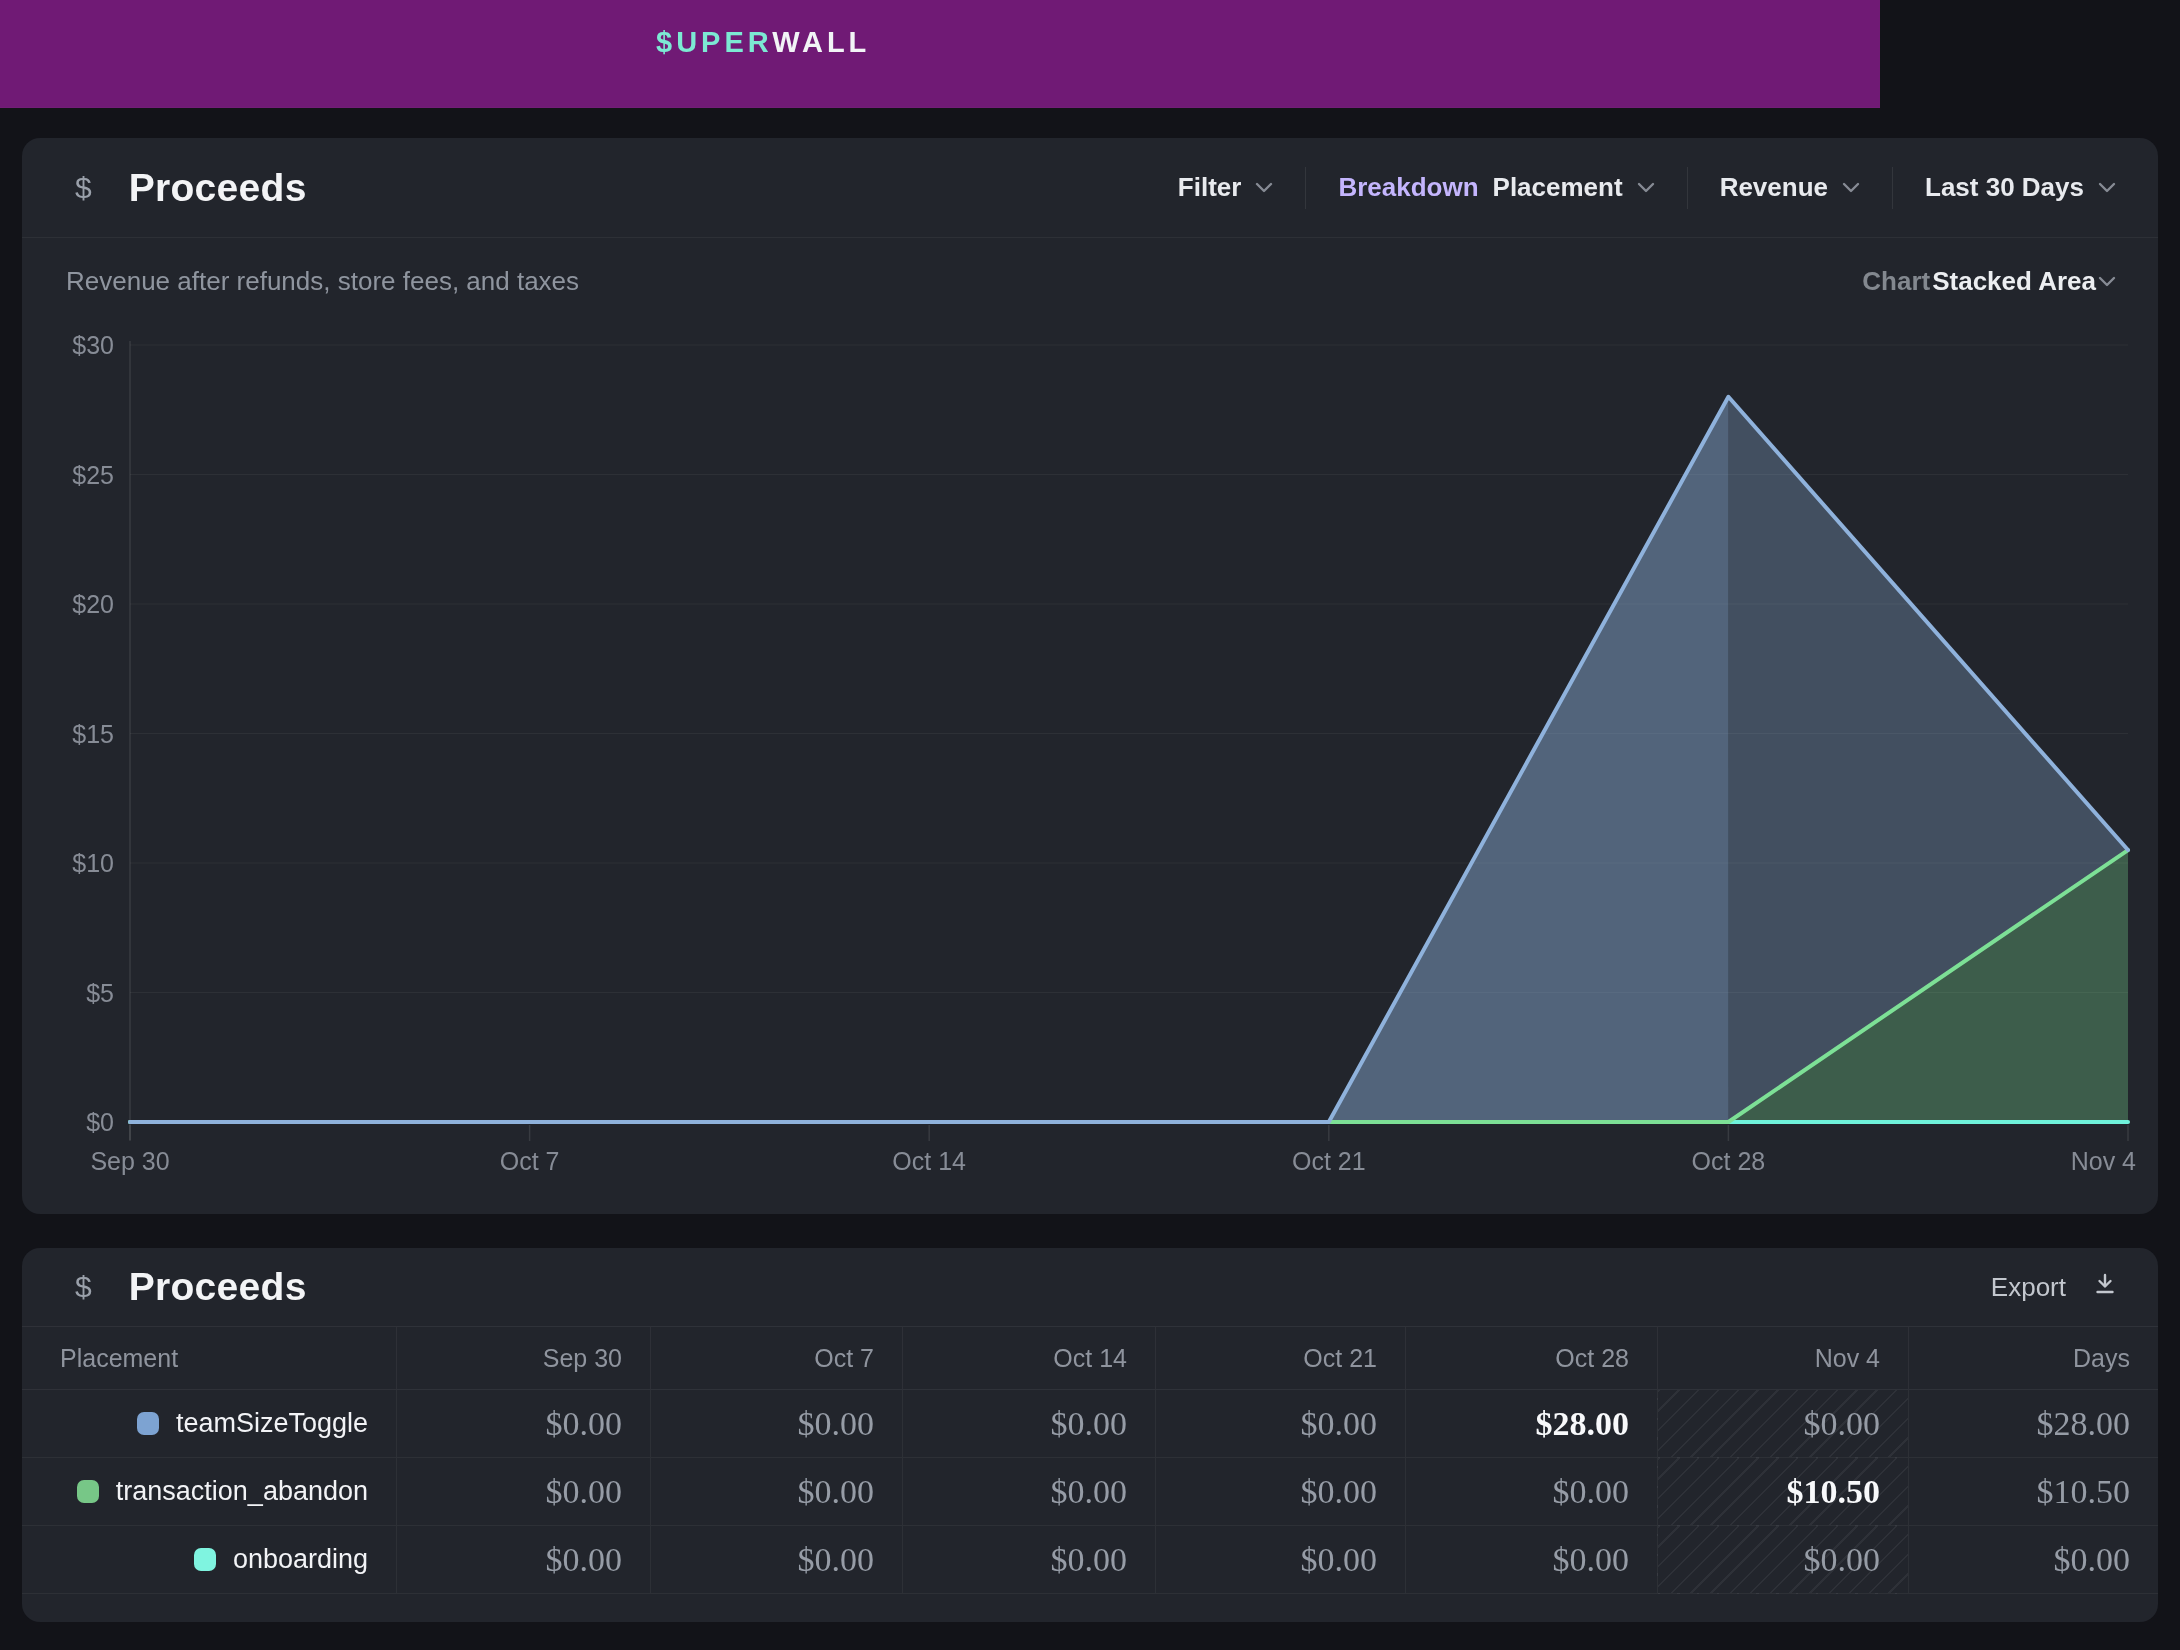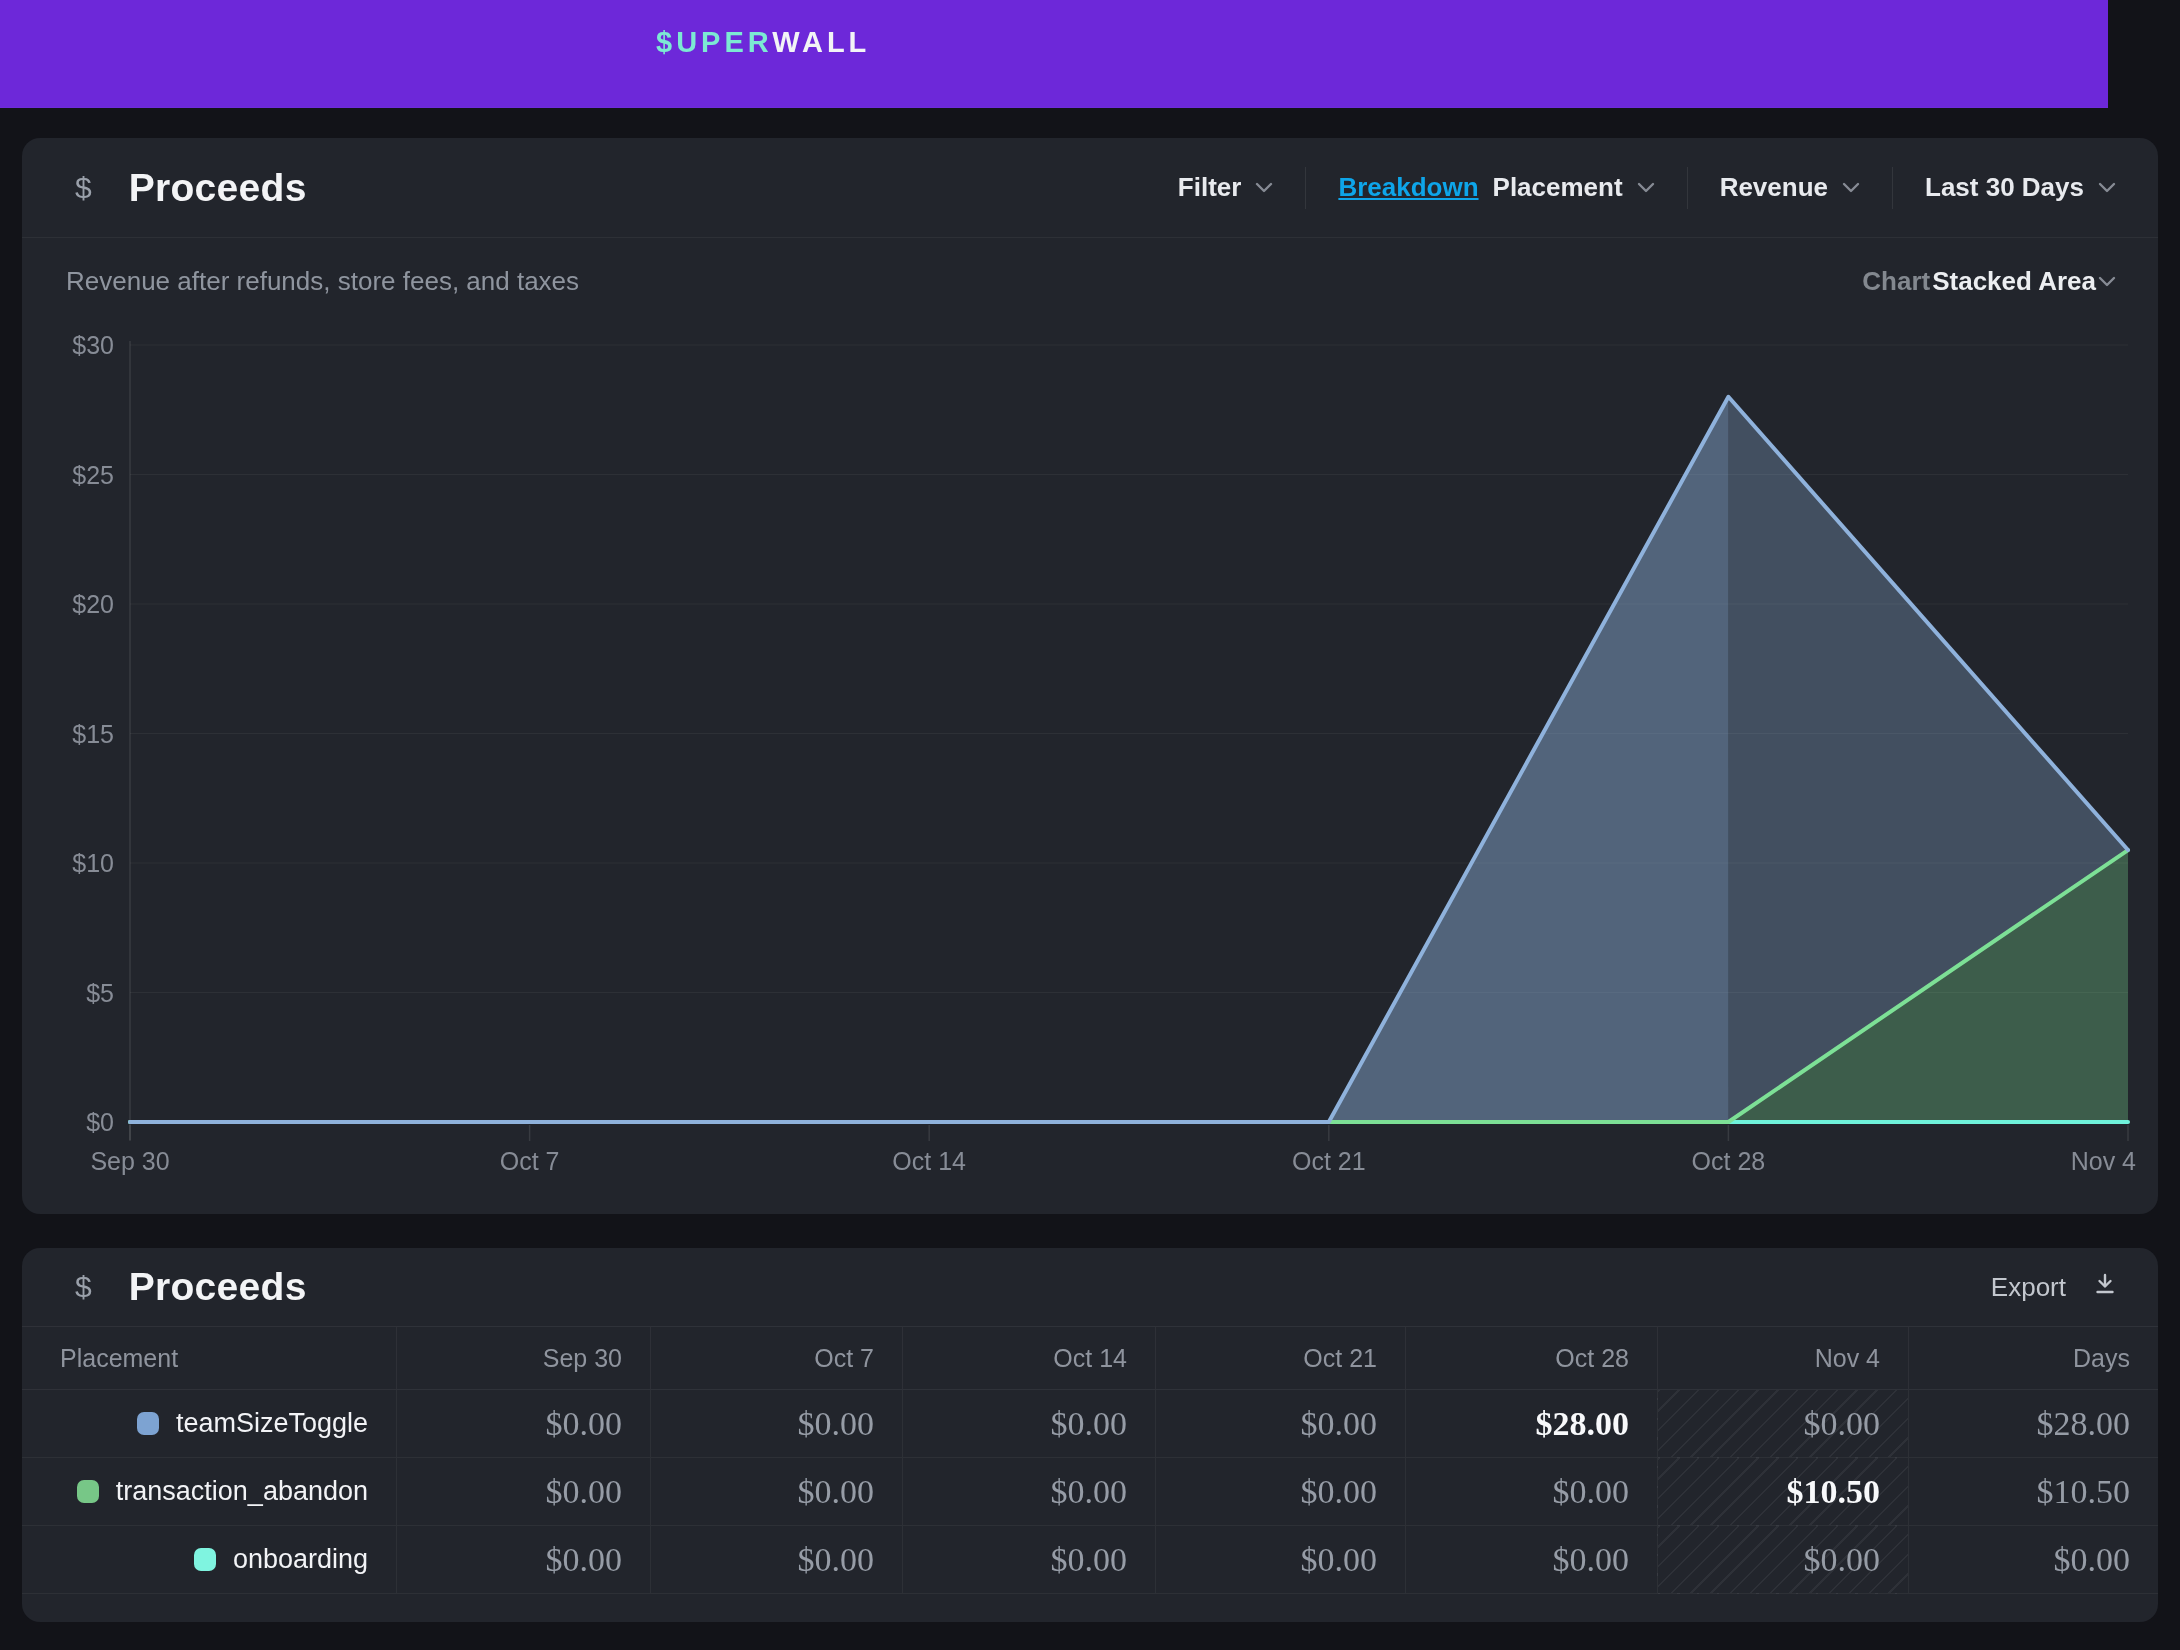--- a/index.html
+++ b/index.html
@@ -4,38 +4,38 @@
 <style>
   * { margin:0; padding:0; box-sizing:border-box; }
   html,body { background:#0f1014; }
   .page {
     position:relative; width:2180px; height:1650px; overflow:hidden;
     background:#121318;
     font-family:"Liberation Sans", sans-serif;
     -webkit-font-smoothing:antialiased;
   }
   
-  .topband { position:absolute; left:0; top:0; width:2108px; height:108px; background:#6d28d9; border-bottom:1px solid rgba(255,255,255,0.02);text-align:right; }
+  .topband { position:absolute; left:0; top:0; width:1880px; height:108px; background:#701a75; border-bottom:1px solid rgba(255,255,255,0.02);text-align:right; }
   .logo { position:absolute; left:656px; top:26px; font-size:29px; font-weight:800; letter-spacing:4px; }
   .logo .accent { color:#7ce9d3; }
   .logo .rest { color:#f2f4f6; }
   
   .card { position:absolute; background:#22252c; border-radius:18px; }
   #chart-card { left:22px; top:138px; width:2136px; height:1076px; }
   #table-card { left:22px; top:1248px; width:2136px; height:374px; overflow:hidden; }
   
   .card-header {
     position:relative; z-index:2; height:100px; display:flex; align-items:center;
     padding:0 42px 0 53px; border-bottom:1px solid rgba(255,255,255,0.05);
   }
   .dollar-ico { font-size:30px; color:#9aa0aa; font-weight:500; }
   .card-title { margin-left:37px; font-size:39px; font-weight:700; color:#f3f4f6; letter-spacing:0.3px; }
   .controls { margin-left:auto; display:flex; align-items:center; }
   .ctl { display:flex; align-items:center; gap:14px; font-size:26px; font-weight:600; color:#e8eaee; cursor:pointer; white-space:nowrap; }
-  .ctl .muted { color:#0ea5e9; font-weight:600;text-decoration:underline; }
+  .ctl .muted { color:#c4b5fd; font-weight:600; }
   .sep { width:1px; height:42px; background:rgba(255,255,255,0.08); margin:0 32px; }
   .chev { display:inline-block; }
   .chev svg { display:block; }
   
   .sub-row { position:relative; z-index:2; display:flex; align-items:center; padding:28px 42px 0 44px; }
   .subtitle { font-size:26px; color:#8f959f; }
   .chart-type { margin-left:auto; display:flex; align-items:center; gap:2px; font-size:26px; font-weight:600; color:#eceef1; cursor:pointer; }
   .chart-type .muted { color:#83888f; }
   #chart-svg { position:absolute; left:0; top:0; z-index:1; }
   

